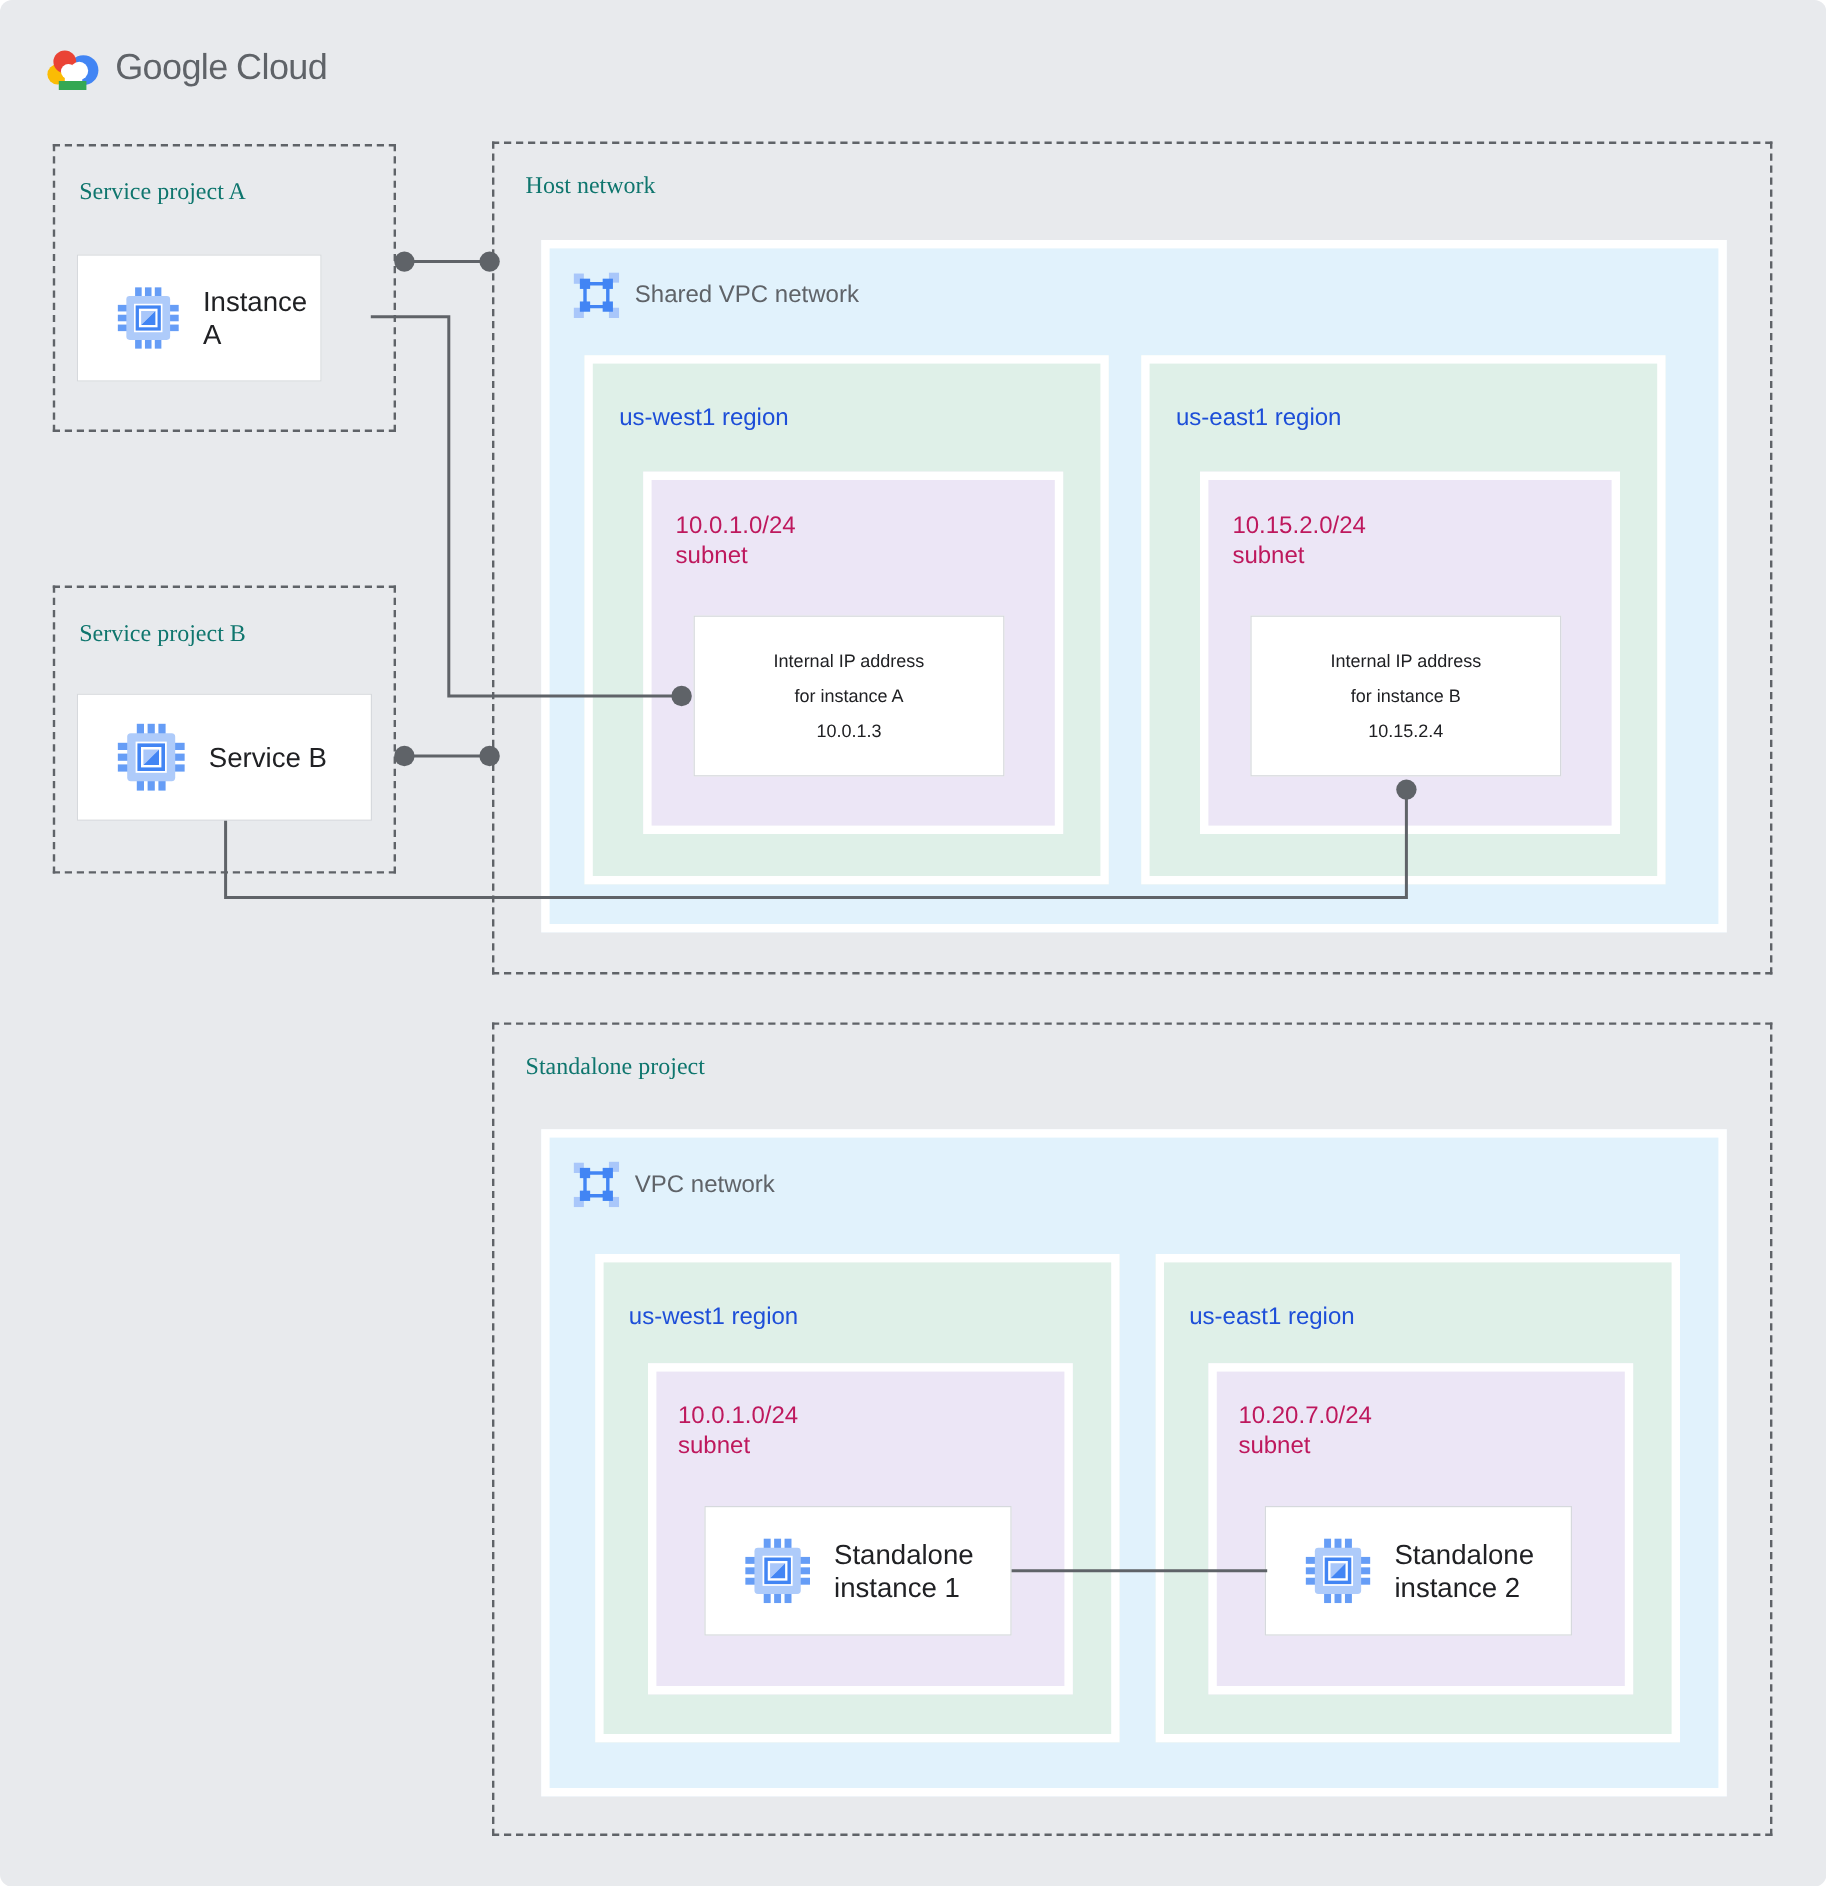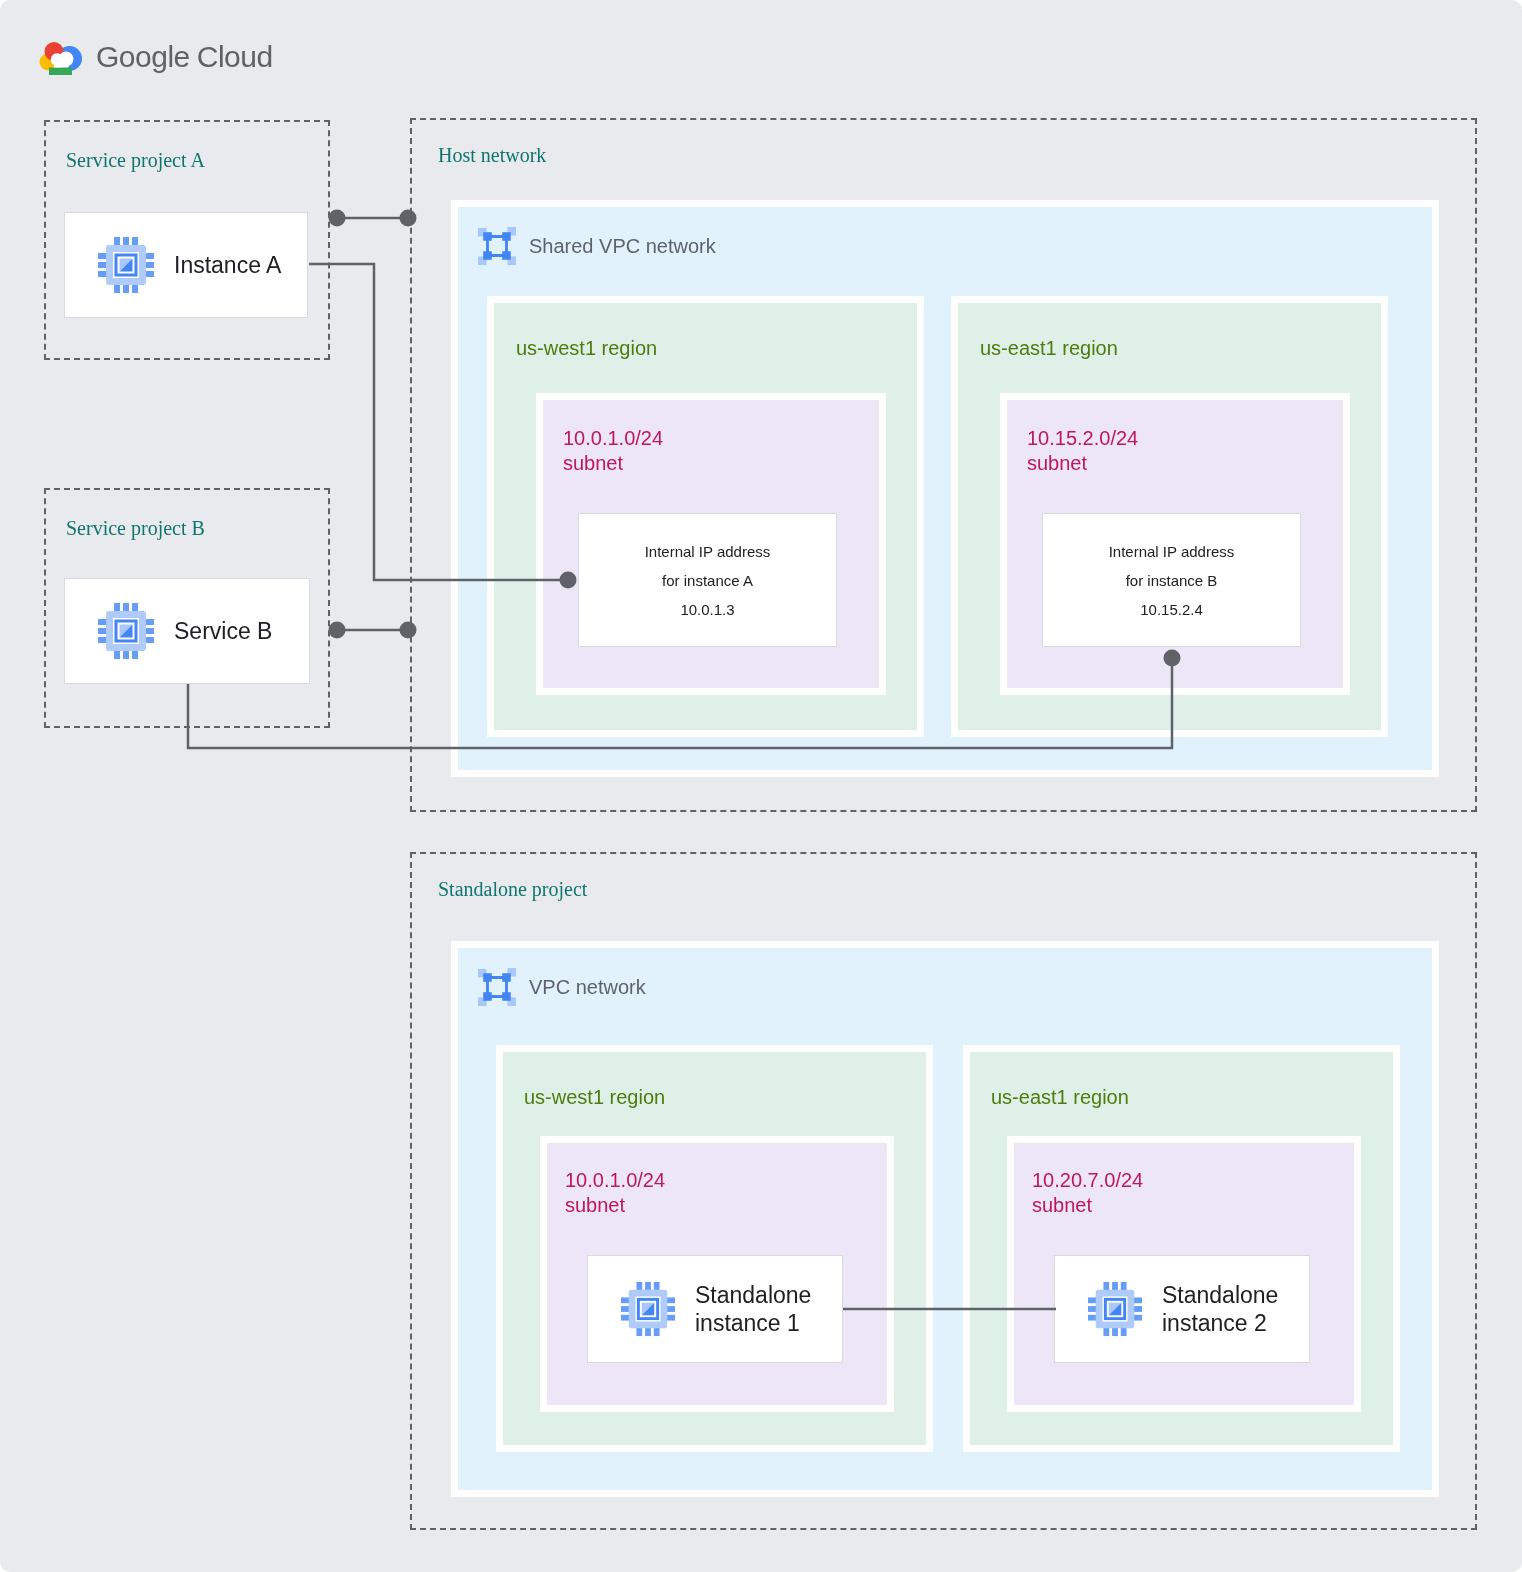--- a/index.html
+++ b/index.html
@@ -11,21 +11,21 @@
   .logo{position:absolute;left:36px;top:38px;display:flex;align-items:center;gap:12px;}
   .logo-text{font-size:30px;color:#5F6368;letter-spacing:-0.5px;}
   .logo-text .b{font-weight:500;margin-right:7px;}
   
   .dashed-box{position:absolute;border:2px dashed #5F6368;box-sizing:border-box;}
   .proj-label{position:absolute;color:#0f766e;font-size:20px;white-space:nowrap;font-family:Liberation Serif, serif;}
   
   .tint{position:absolute;border:7px solid #FFFFFF;box-sizing:content-box;}
   .net-header{position:absolute;left:20px;top:20px;display:flex;align-items:center;gap:13px;}
   .net-label{color:#5F6368;font-size:20px;white-space:nowrap;}
-  .zone-label{position:absolute;color:#4d7c0f;font-size:20px;white-space:nowrap;}
+  .zone-label{position:absolute;color:#1d4ed8;font-size:20px;white-space:nowrap;}
   .subnet-label{position:absolute;color:#be185d;font-size:20px;line-height:25px;}
   
   .card{position:absolute;background:#FFFFFF;border:1px solid #D6D9DD;box-sizing:border-box;}
   .inst-card{display:flex;align-items:center;padding-left:33px;gap:20px;
              font-size:23px;color:#202124;line-height:28px;}
   .ip-card{display:flex;align-items:center;justify-content:center;text-align:center;
            font-size:15px;color:#202124;line-height:29px;}
   .conn{position:absolute;left:0;top:0;pointer-events:none;}
 </style>
 </head>
@@ -81,21 +81,21 @@
     <svg width="48" height="38" viewBox="0 0 46 38">
         <use href="#gcloud-icon"></use>
       </svg>
     <div class="logo-text">
       <span class="b">Google</span><span>Cloud</span>
     </div>
   </div>
 
   <div class="dashed-box" style="left:44px;top:120px;width:286px;height:240px;">
     <div class="proj-label" style="left:20px;top:27px;">Service project A</div>
-    <div class="card inst-card" style="left:18px;top:90px;width:244px;height:106px;">
+    <div class="card inst-card" style="left:18px;top:90px;width:204px;height:106px;">
       <svg width="56" height="56" viewBox="0 0 56 56">
           <use href="#compute-icon"></use>
         </svg>
       <span>Instance A</span>
     </div>
   </div>
 
   <div class="dashed-box" style="left:44px;top:488px;width:286px;height:240px;">
     <div class="proj-label" style="left:20px;top:27px;">Service project B</div>
     <div class="card inst-card" style="left:18px;top:88px;width:246px;height:106px;">

